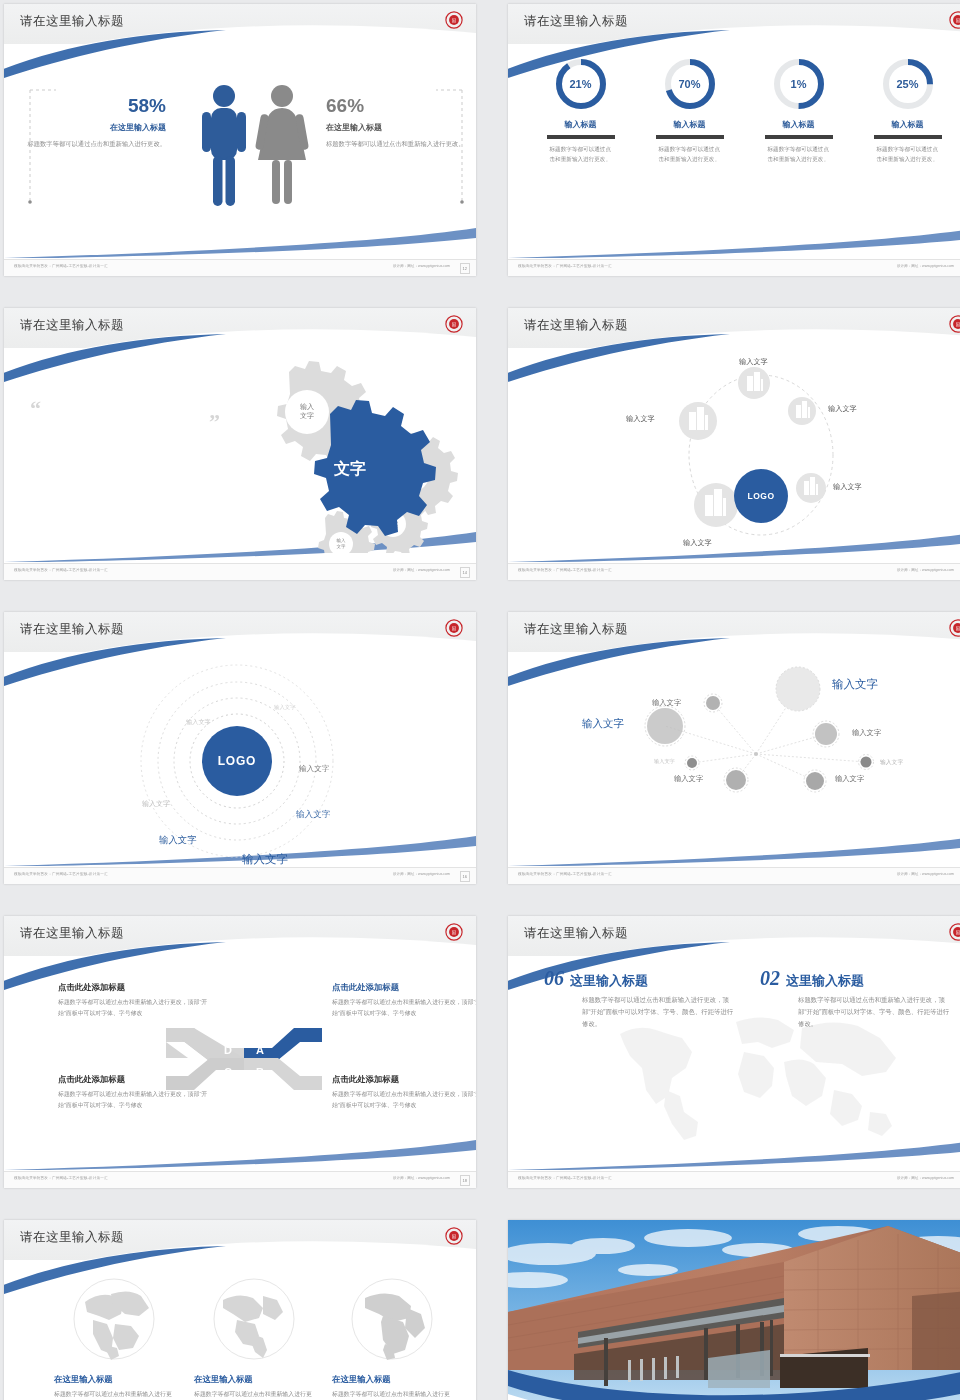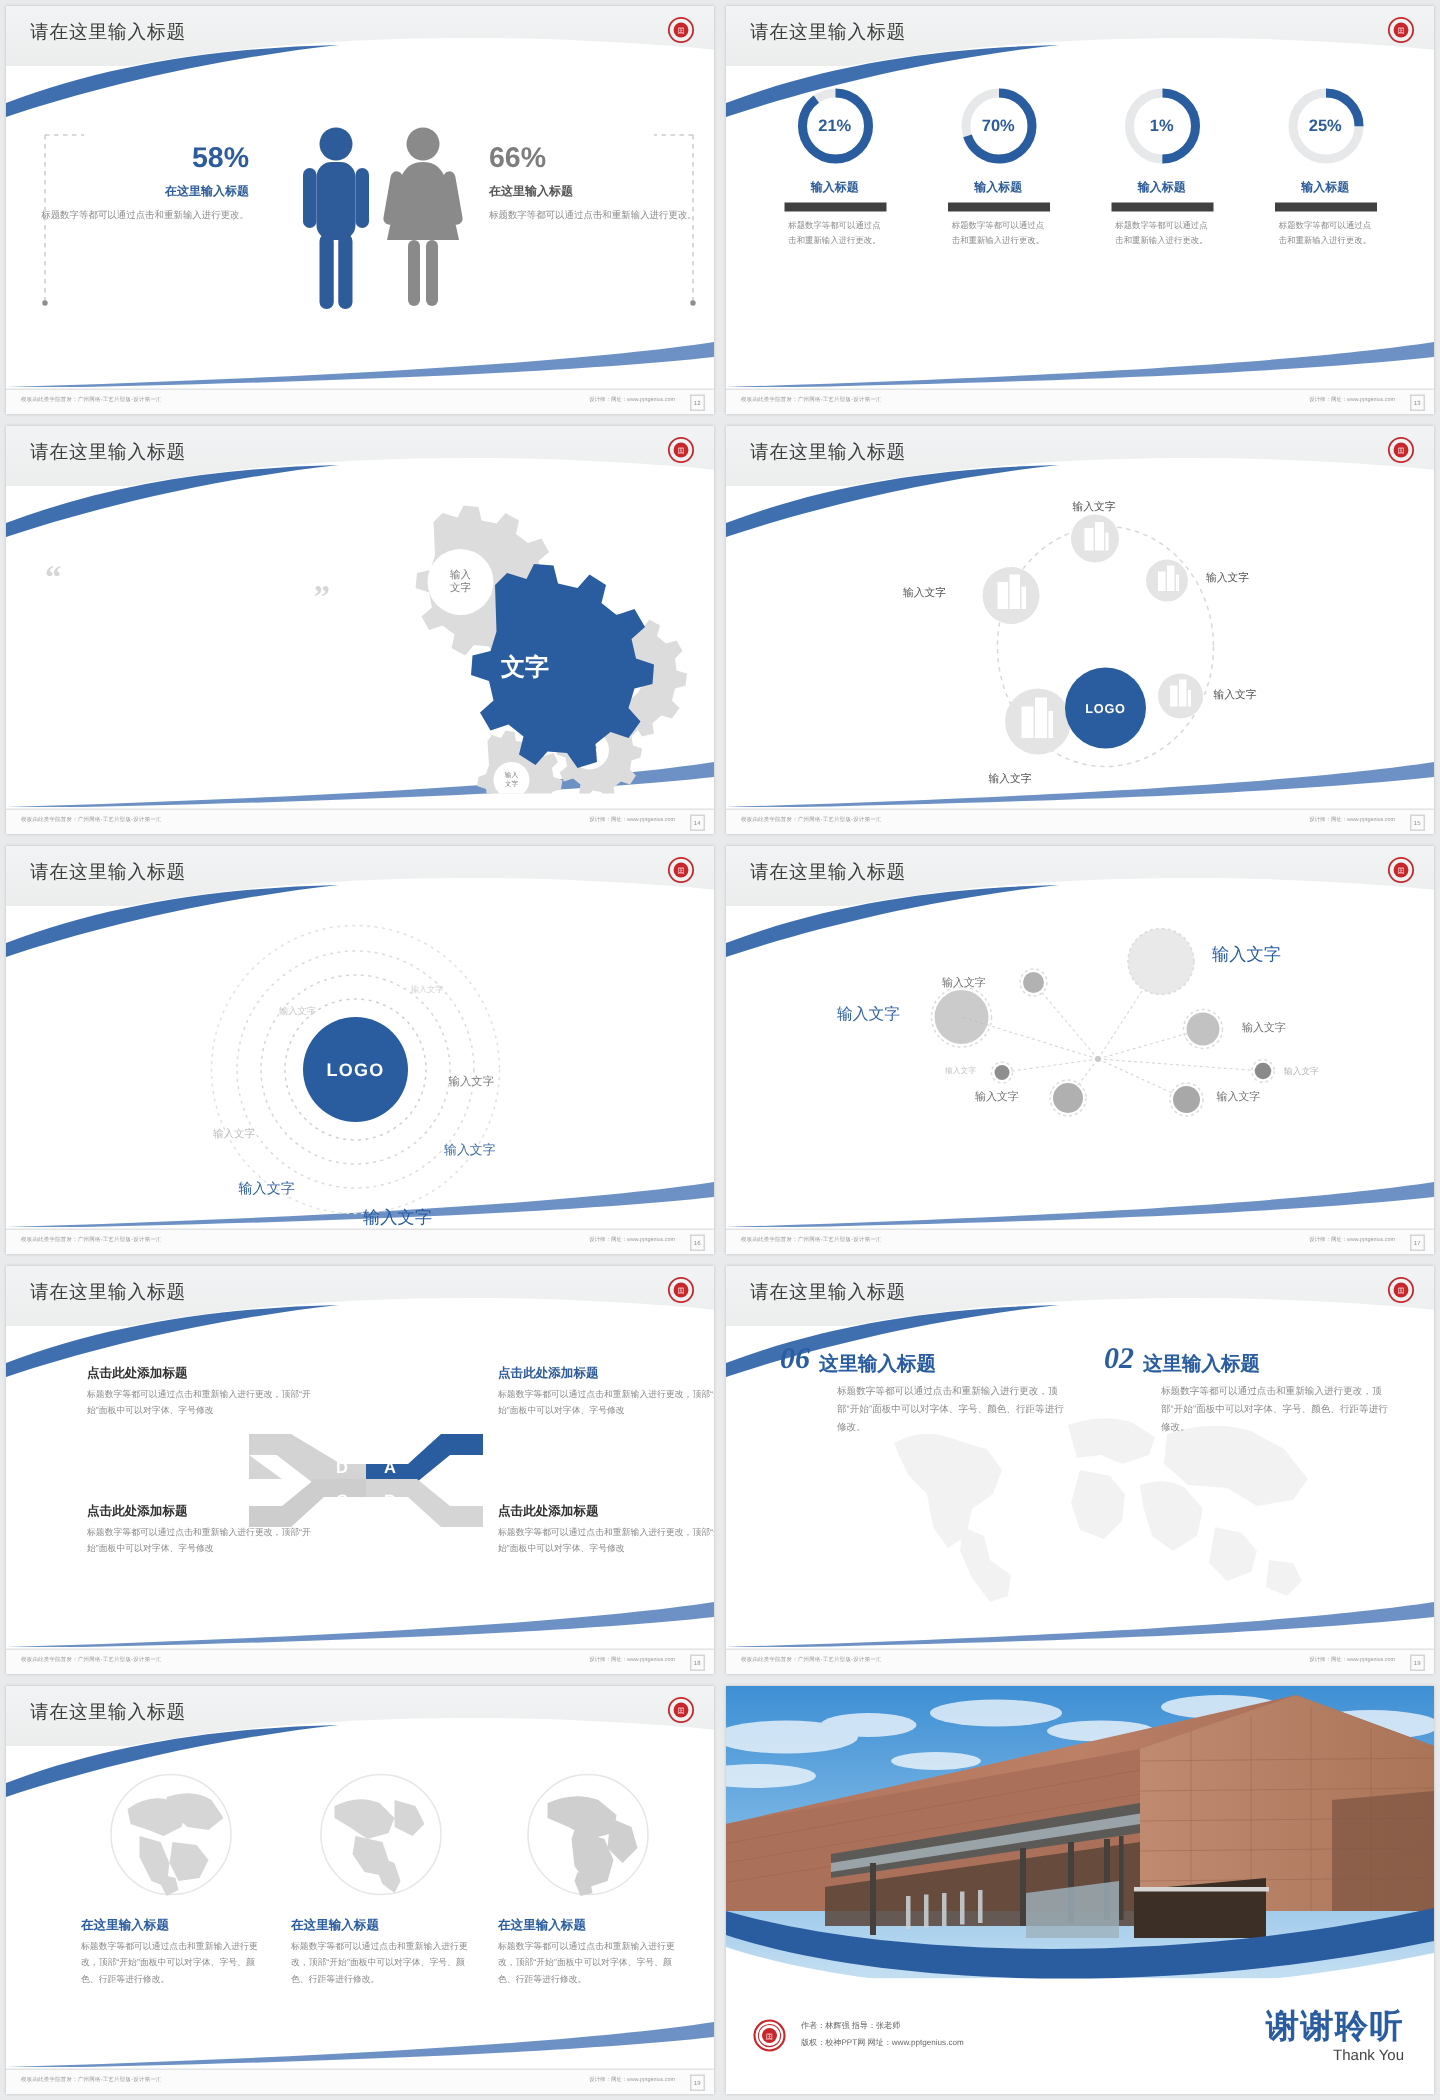--- a/index.html
+++ b/index.html
@@ -2,21 +2,21 @@
 <html><head>
 <meta charset="utf-8">
 <style>
   * { box-sizing: border-box; margin:0; padding:0; }
   body {
     width:960px; height:1400px;
     background:#e9eaec;
     font-family:"Liberation Sans", sans-serif;
     overflow:hidden;
   }
-  .grid { display:grid; grid-template-columns:480px 480px; grid-template-rows:repeat(5,280px); width:960px; height:1400px; }
+  .grid { display:grid; grid-template-columns:480px 480px; grid-template-rows:repeat(5,280px); width:960px; height:1400px;gap:24px; }
   .slide { position:relative; width:480px; height:280px; padding:4px; }
   .card {
     position:relative; width:472px; height:272px; background:#fff; overflow:hidden;
     box-shadow:0 0 2px rgba(0,0,0,.18);
   }
   
   .topband { position:absolute; left:0; top:0; width:100%; height:40px; background:linear-gradient(#f2f3f4,#eceded); }
   .topcurve { position:absolute; left:-10px; top:10px; width:500px; height:60px; }
   .bluecurve { position:absolute; left:-8px; top:20px; width:500px; height:60px; }
   .botcurve { position:absolute; left:0; bottom:16px; width:472px; height:36px; }
@@ -37,21 +37,21 @@
   .g-sub { font-size:8px; font-weight:bold; color:#2e5c9a; margin-top:7px;}
   .g-sub.grey { color:#555; }
   .g-txt { font-size:6.3px; color:#8b8b8b; line-height:1.7; margin-top:6px;}
   .figs { position:absolute; left:168px; top:0; width:126px; height:150px;}
 
   
   .donuts { position:absolute; left:18px; top:10px; width:436px; display:flex; }
   .donut-col { width:109px; text-align:center; }
   .donut { position:relative; width:56px; height:56px; margin:0 auto; }
   .donut .val { position:absolute; left:0; top:0; width:56px; height:56px; display:flex; align-items:center; justify-content:center; font-size:11px; font-weight:bold; color:#2e5c9a;}
-  .d-title { font-size:8px; font-weight:bold; color:#2e5c9a; margin-top:7px; padding-bottom:5px; border-bottom:6px solid #404040; width:68px; margin-left:auto; margin-right:auto;}
+  .d-title { font-size:8px; font-weight:bold; color:#2e5c9a; margin-top:7px; padding-bottom:5px; border-bottom:4px solid #404040; width:68px; margin-left:auto; margin-right:auto;}
   .d-desc { font-size:5.6px; color:#8b8b8b; line-height:1.85; margin-top:5px; width:62px; margin-left:auto; margin-right:auto; text-align:left;}
 
   
   .quote { position:absolute; left:26px; top:52px; width:180px;}
   .qmark { font-size:22px; color:#d6d6d6; font-family:"Liberation Serif",serif; line-height:.6; font-weight:bold;}
   .qtext { font-size:8.2px; color:#444; line-height:2.0; margin-left:16px; }
   .qmark2 { text-align:right; margin-right:-10px; }
   .gears { position:absolute; left:215px; top:8px; width:240px; height:195px;}
 
   

